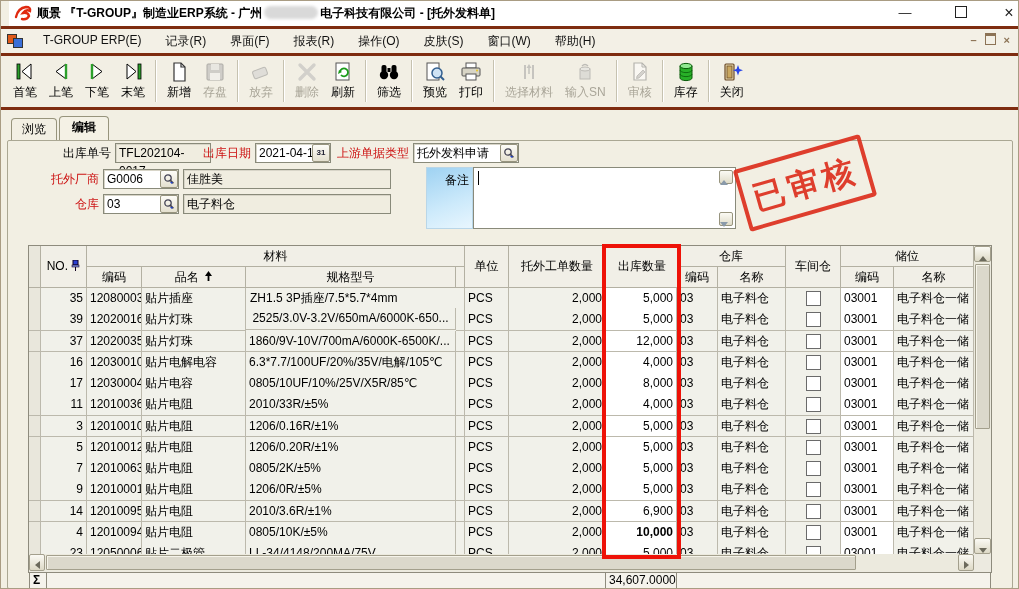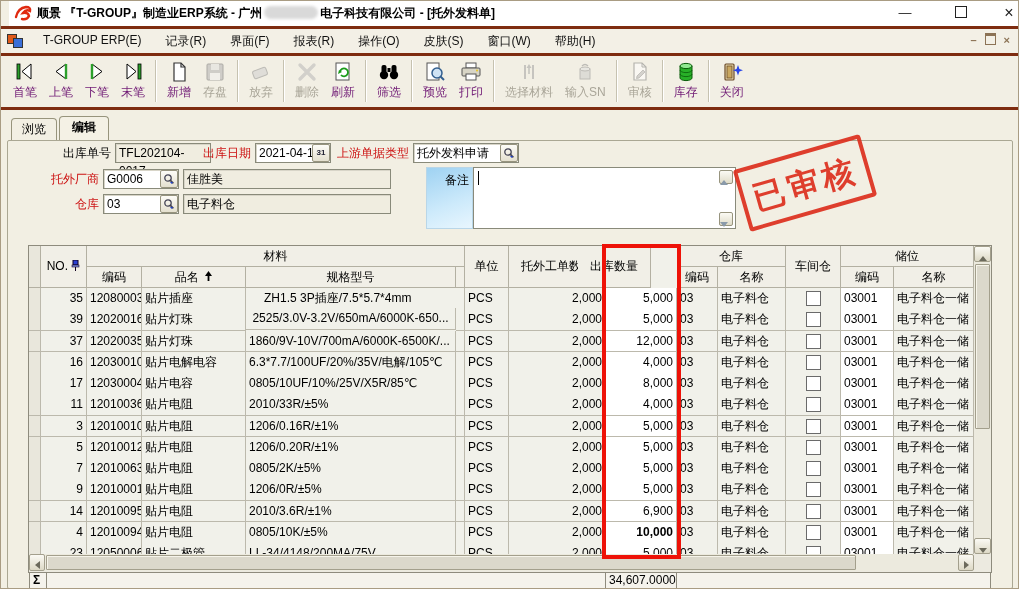--- a/index.html
+++ b/index.html
@@ -15,21 +15,21 @@
   
   .menubar{left:0;top:28px;width:1019px;height:24px;background:#f3f0e6;display:flex;align-items:center;padding-left:6px;}
   .menu-item{font-size:12px;color:#111;padding:3px 12px;white-space:nowrap;}
   .mdi{position:absolute;right:8px;top:32px;display:flex;gap:8px;}
   .mdi span{color:#8c7355;font-size:11px;font-weight:bold;line-height:14px;}
   .mdi .sq{display:inline-block;width:9px;height:8px;border:1px solid #8c7355;border-top-width:3px;}
   
   .toolbar{left:0;top:55px;width:1019px;height:51px;background:#f2efe4;display:flex;align-items:flex-start;padding:3px 0 0 6px;}
   .tb-btn{display:flex;flex-direction:column;align-items:center;padding:1px 5px;border:1px solid transparent;}
   .tb-btn .ic{width:24px;height:22px;}
-  .tb-btn .lb{font-size:12px;color:#701a75;white-space:nowrap;margin-top:1px;}
+  .tb-btn .lb{font-size:12px;color:#000000;white-space:nowrap;margin-top:1px;}
   .tb-btn.disabled .lb{color:#a9a598;}
   .tb-btn.disabled .ic{filter:grayscale(1) opacity(.5);}
   .tb-sep{width:1px;height:42px;background:#c6c2b0;border-right:1px solid #fff;margin:1px 4px 0 4px;}
   
   .tab{top:117px;height:23px;border:1px solid #97947c;border-bottom:none;border-radius:4px 4px 0 0;
        background:#f2efe3;font-size:12px;text-align:center;line-height:21px;color:#000;}
   .tab.active{font-weight:bold;top:115px;height:25px;background:#f4f1e5;}
   .panel{left:6px;top:139px;width:1006px;height:449px;border:1px solid #aaa793;border-radius:2px;background:#f2efe3;}
   
   .flabel{height:20px;line-height:20px;font-size:12px;color:#000;text-align:right;white-space:nowrap;}
@@ -317,31 +317,31 @@
         </svg></div>
       <div class="gcell ghead" style="left: 58px; top: 21px; width: 55px; height: 21px;">编码</div>
       <div class="gcell ghead" style="left: 113px; top: 21px; width: 104px; height: 21px;">品名&nbsp;&nbsp;<svg width="7" height="10" viewBox="0 0 7 10" style="vertical-align:0">
           <polygon points="3.5,0 7,5 0,5" fill="#000"></polygon>
           <rect x="2.6" y="4" width="1.8" height="6" fill="#000"></rect>
         </svg></div>
       <div class="gcell ghead" style="left: 217px; top: 21px; width: 210px; height: 21px;">规格型号</div>
       <div class="gcell ghead" style="left: 427px; top: 21px; width: 9px; height: 21px;"></div>
       <div class="gcell ghead" style="left: 436px; top: 0px; width: 44px; height: 42px; line-height: 40px;">单位</div>
       <div class="gcell ghead" style="left: 480px; top: 0px; width: 97px; height: 42px; line-height: 40px;">托外工单数量</div>
-      <div class="gcell ghead" style="left: 549px; top: 0px; width: 73px; height: 42px; line-height: 40px;">出库数量</div>
+      <div class="gcell ghead" style="left: 577px; top: 0px; width: 73px; height: 42px; line-height: 40px;">出库数量</div>
       <div class="gcell ghead" style="left: 648px; top: 21px; width: 41px; height: 21px;">编码</div>
       <div class="gcell ghead" style="left: 689px; top: 21px; width: 68px; height: 21px;">名称</div>
       <div class="gcell ghead" style="left: 757px; top: 0px; width: 55px; height: 42px; line-height: 40px;">车间仓</div>
       <div class="gcell ghead" style="left: 812px; top: 21px; width: 53px; height: 21px;">编码</div>
       <div class="gcell ghead" style="left: 865px; top: 21px; width: 80px; height: 21px;">名称</div>
       <div class="gcell gind" style="left: 0px; top: 42px; width: 12px; height: 21.75px;"></div>
       <div class="gcell " style="left: 12px; top: 42px; width: 46px; height: 21.75px; text-align: right;">35</div>
       <div class="gcell " style="left: 58px; top: 42px; width: 55px; height: 21.75px; text-align: left;">12080003</div>
       <div class="gcell " style="left: 113px; top: 42px; width: 104px; height: 21.75px; text-align: left;">贴片插座</div>
-      <div class="gcell " style="left: 232px; top: 42px; width: 210px; height: 21.75px; text-align: left;">ZH1.5 3P插座/7.5*5.7*4mm</div>
+      <div class="gcell " style="left: 218px; top: 42px; width: 210px; height: 21.75px; text-align: left;">ZH1.5 3P插座/7.5*5.7*4mm</div>
       <div class="gcell " style="left: 427px; top: 42px; width: 9px; height: 21.75px;"></div>
       <div class="gcell " style="left: 436px; top: 42px; width: 44px; height: 21.75px; text-align: left;">PCS</div>
       <div class="gcell " style="left: 480px; top: 42px; width: 97px; height: 21.75px; text-align: right;">2,000</div>
       <div class="gcell gwhite" style="left: 577px; top: 42px; width: 71px; height: 21.75px; text-align: right;">5,000</div>
       <div class="gcell " style="left: 648px; top: 42px; width: 41px; height: 21.75px; text-align: left;">03</div>
       <div class="gcell " style="left: 689px; top: 42px; width: 68px; height: 21.75px; text-align: left;">电子料仓</div>
       <div class="gcell " style="left: 757px; top: 42px; width: 55px; height: 21.75px;">
         <div class="cbx"></div>
       </div>
       <div class="gcell gwhite" style="left: 812px; top: 42px; width: 53px; height: 21.75px; text-align: left;">03001</div>

